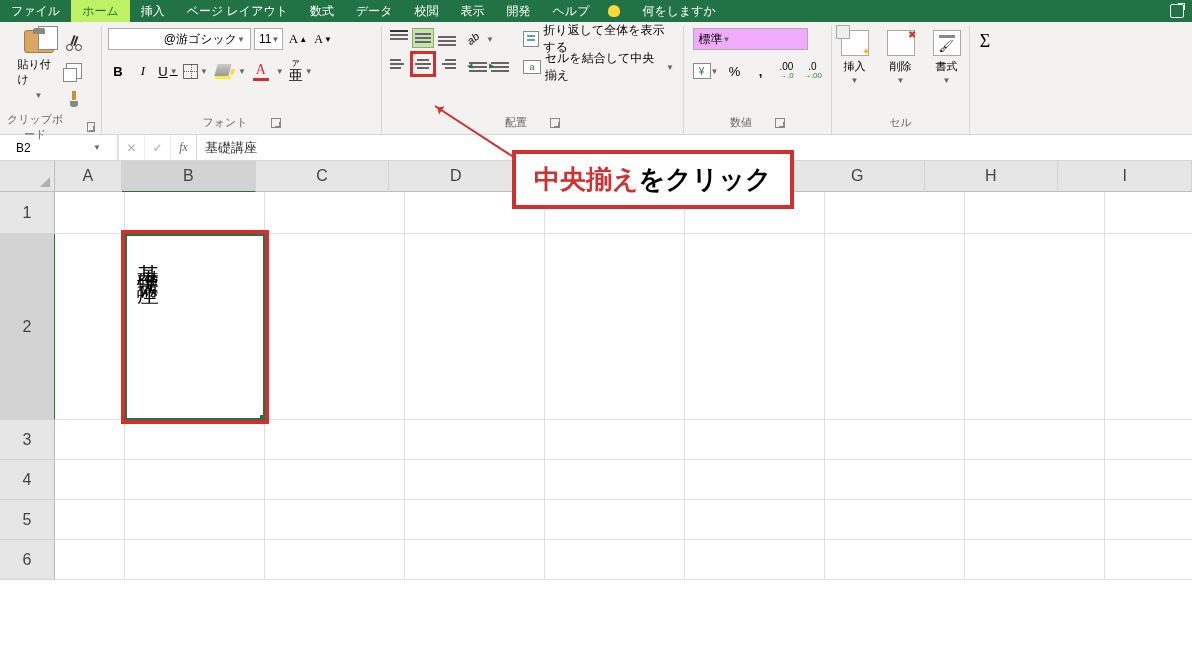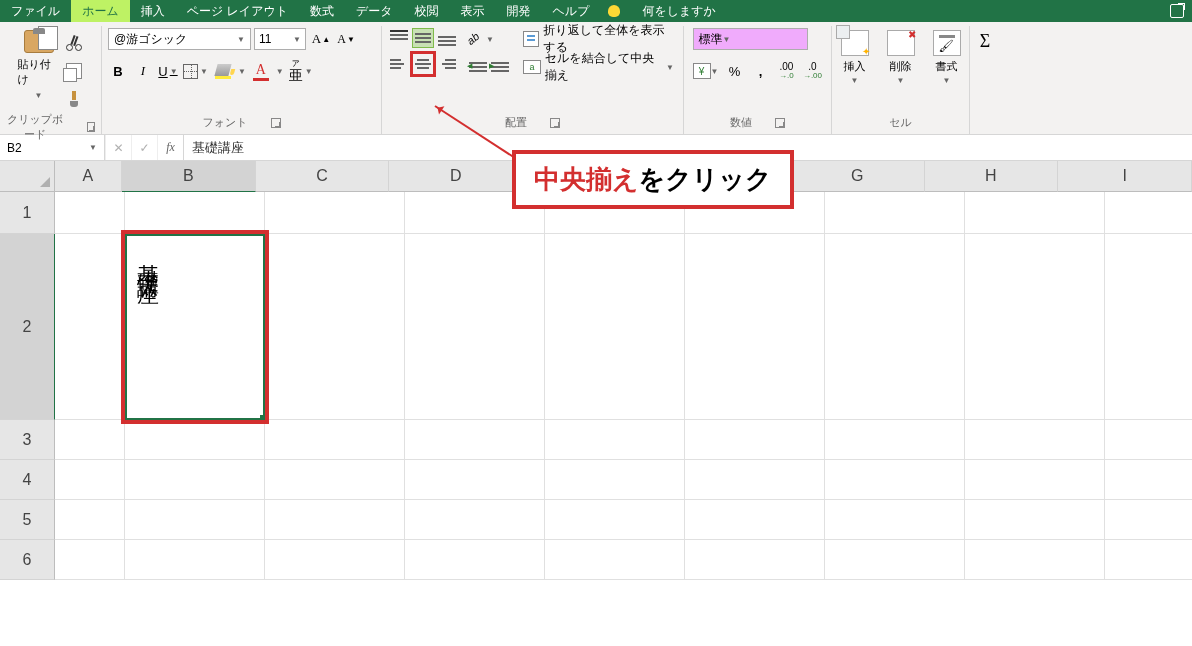--- a/index.html
+++ b/index.html
@@ -34,22 +34,22 @@
   .scissors::before { left:0; } .scissors::after { right:0; }
   .scissors .blades { position:absolute; top:0; left:6px; width:2px; height:10px; background:#333; transform: rotate(20deg); box-shadow: 3px 0 0 #333; }
   .scissors .blades::after{content:'';}
   .copy-ico { width:16px; height:16px; border:1px solid #888; background:#fff; position:relative; }
   .copy-ico::after { content:''; position:absolute; width:12px; height:12px; border:1px solid #888; background:#fff; left:-4px; top:4px; }
   .brush-ico { width:16px; height:16px; position:relative; }
   .brush-ico::before{ content:''; position:absolute; top:0; left:6px; width:4px; height:9px; background:#c7923e; }
   .brush-ico::after{ content:''; position:absolute; bottom:0; left:4px; width:8px; height:6px; background:#888; border-radius:0 0 3px 3px; }
 
   
-  .font-name { width:143px; height:22px; border:1px solid #adadad; background:#fff; display:flex; align-items:center; padding:0 5px; justify-content:space-between; font-size:12px; }
-  .font-size { width:52px; height:22px; border:1px solid #adadad; background:#fff; display:flex; align-items:center; justify-content:space-between; padding:0 4px; margin-left:3px; }
+  .font-name { width:143px; height:22px; border:1px solid #adadad; background:#fff; display:flex; align-items:center; padding:0 5px; justify-content:flex-end; font-size:12px; }
+  .font-size { width:29px; height:22px; border:1px solid #adadad; background:#fff; display:flex; align-items:center; justify-content:space-between; padding:0 4px; margin-left:3px; }
   .dd { font-size:8px; color:#666; }
   .font-row { display:flex; align-items:center; }
   .bigA { font-size:15px; font-family:serif; display:flex; align-items:flex-end; margin-left:5px; }
   .bigA sup { font-size:8px; margin-left:1px; }
   .btn { min-width:20px; height:22px; display:flex; align-items:center; justify-content:center; cursor:pointer; font-size:13px; }
   .font-grid { display:flex; gap:5px; margin-top:6px; align-items:center; }
   .underline-u { text-decoration: underline; }
   .borders-ico { width:15px; height:15px; border:1px solid #666; position:relative; }
   .borders-ico::before { content:''; position:absolute; left:50%; top:0; bottom:0; border-left:1px dotted #666; }
   .borders-ico::after { content:''; position:absolute; top:50%; left:0; right:0; border-top:1px dotted #666; }
@@ -103,21 +103,21 @@
   .ins-ico, .del-ico, .fmt-ico { width:28px; height:26px; border:1px solid #aaa; background:#fff; position:relative;}
   .ins-ico::before{content:''; position:absolute; left:-6px; top:-6px; width:12px; height:12px; border:1px solid #aaa; background:#eceff1;}
   .ins-ico::after{content:'✦'; position:absolute; right:-3px; bottom:-3px; color:#ffb300; font-size:10px;}
   .del-ico::after{content:'✖'; position:absolute; right:-3px; top:-3px; color:#d32f2f; font-size:10px;}
   .fmt-ico::before{content:''; position:absolute; left:5px; right:5px; top:4px; height:3px; background:#888;}
   .fmt-ico::after{content:'🖌'; position:absolute; font-size:12px; left:5px; top:8px;}
   .autosum-ico { font-size:18px; font-family: "Times New Roman", serif;}
 
   
   .formula-bar { height:26px; border-bottom:1px solid #d6d6d6; display:flex; align-items:stretch; }
-  .namebox { width:105px; border-right:1px solid #d6d6d6; display:flex; align-items:center; padding:0 7px; justify-content:space-between; background:#fff; }
+  .namebox { width:118px; border-right:1px solid #d6d6d6; display:flex; align-items:center; padding:0 16px; justify-content:space-between; background:#fff; }
   .fb-btns { display:flex; align-items:center; border-right:1px solid #d6d6d6;}
   .fb-btn { width:26px; display:flex; align-items:center; justify-content:center; color:#b0b0b0; border-left:1px solid #eee; height:100%;}
   .fx { font-style:italic; font-family:serif; color:#666;}
   .fb-input { flex:1; padding:0 8px; display:flex; align-items:center; color:#333; font-size:13px;}
 
   
   .grid-area { position:relative; height: calc(646px - 22px - 113px - 26px); overflow:hidden; background:#fff;}
   .corner { position:absolute; left:0; top:0; width:55px; height:31px; background:#e6e6e6; border-right:1px solid #bdbdbd; border-bottom:1px solid #bdbdbd; }
   .corner::after{ content:''; position:absolute; right:4px; bottom:4px; width:0; height:0; border-left:10px solid transparent; border-bottom:10px solid #b0b0b0;}
   .col-headers { position:absolute; left:55px; top:0; right:0; height:31px; display:flex; }

